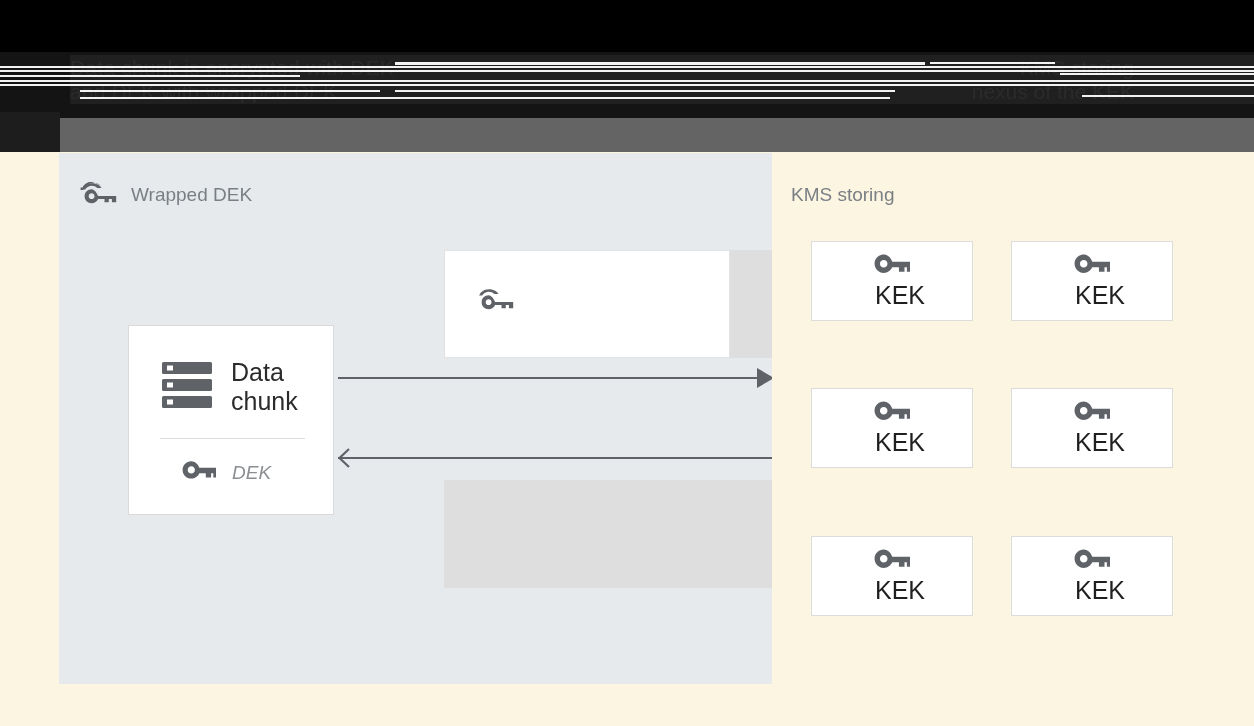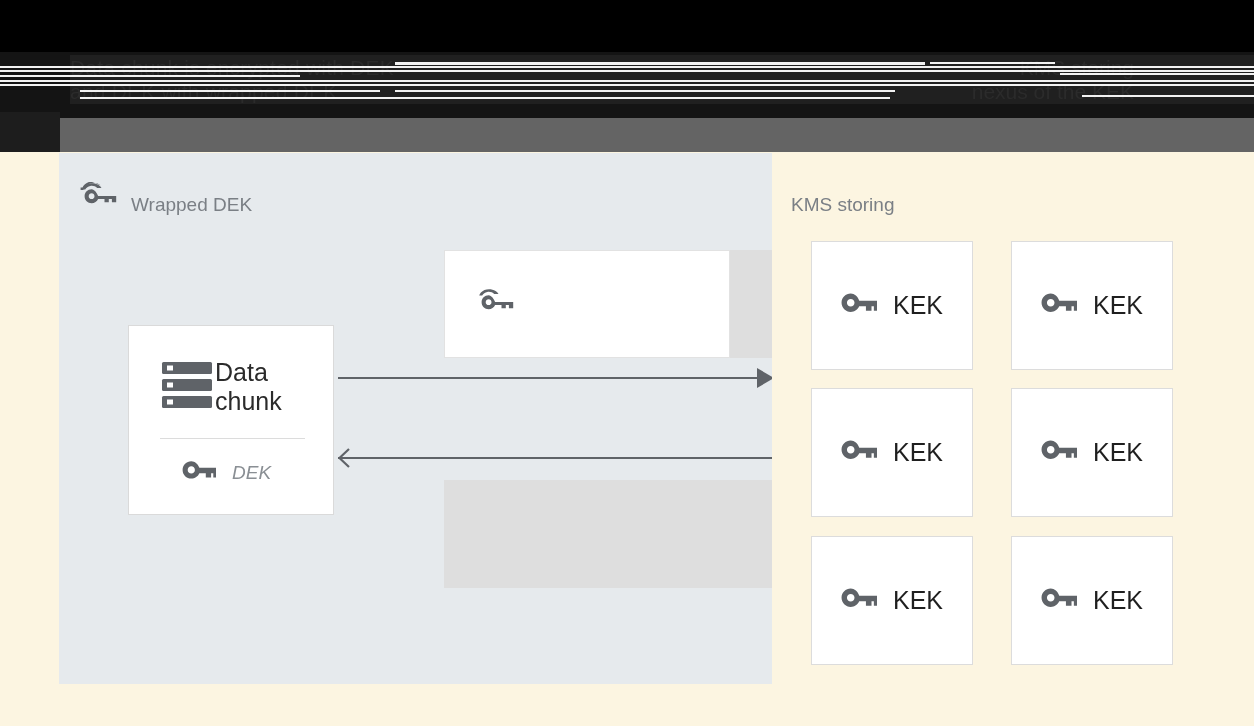--- a/index.html
+++ b/index.html
@@ -90,21 +90,20 @@
     width: 482px; height: 531px;
     background: #fcf5e1;
   }
 
   .panel-label {
     position: absolute;
     color: #7a7f85;
     font-size: 19px;
     line-height: 22px;
     white-space: nowrap;
-    margin-top: 10px;
   }
   #wrapped-dek-label { left: 131px; top: 184px; }
   #kms-label        { left: 791px; top: 184px; }
 
   
   .key-icon { display: inline-block; vertical-align: middle; }
 
   
   .card {
     position: absolute;
@@ -117,21 +116,21 @@
     width: 206px; height: 190px;
     border: 1px solid #dadada;
   }
   .dc-row {
     position: absolute;
     display: flex;
     align-items: center;
   }
   #dc-top { left: 32px; top: 32px; }
   #dc-top .dc-text {
-    margin-left: 2px;
+    margin-left: 18px;
     color: #2b2b2b;
     font-size: 25px;
     line-height: 29px;
     white-space: pre-line;
   }
   #dc-divider {
     position: absolute;
     left: 31px; top: 112px;
     width: 145px; height: 1px;
     background: #dcdcdc;
@@ -195,27 +194,28 @@
     border-left: 17px solid #5f6368;
   }
   #arrow-left-head {
     left: 337px; top: 448px;
   }
   #arrow-left-head svg { display: block; }
 
   
   .kek-card {
     position: absolute;
-    width: 162px; height: 129px;
+    width: 162px; height: 80px;
     background: #ffffff;
     border: 1px solid #dcdcdc;
     box-sizing: border-box;
     display: flex;
     align-items: center;
     justify-content: center;
+    flex-direction: column;
   }
   .kek-card .kek-label {
     margin-left: 16px;
     color: #1f1f1f;
     font-size: 25px;
     line-height: 29px;
   }
   .kek-c0 { left: 811px; }
   .kek-c1 { left: 1011px; }
   .kek-r0 { top: 241px; }

